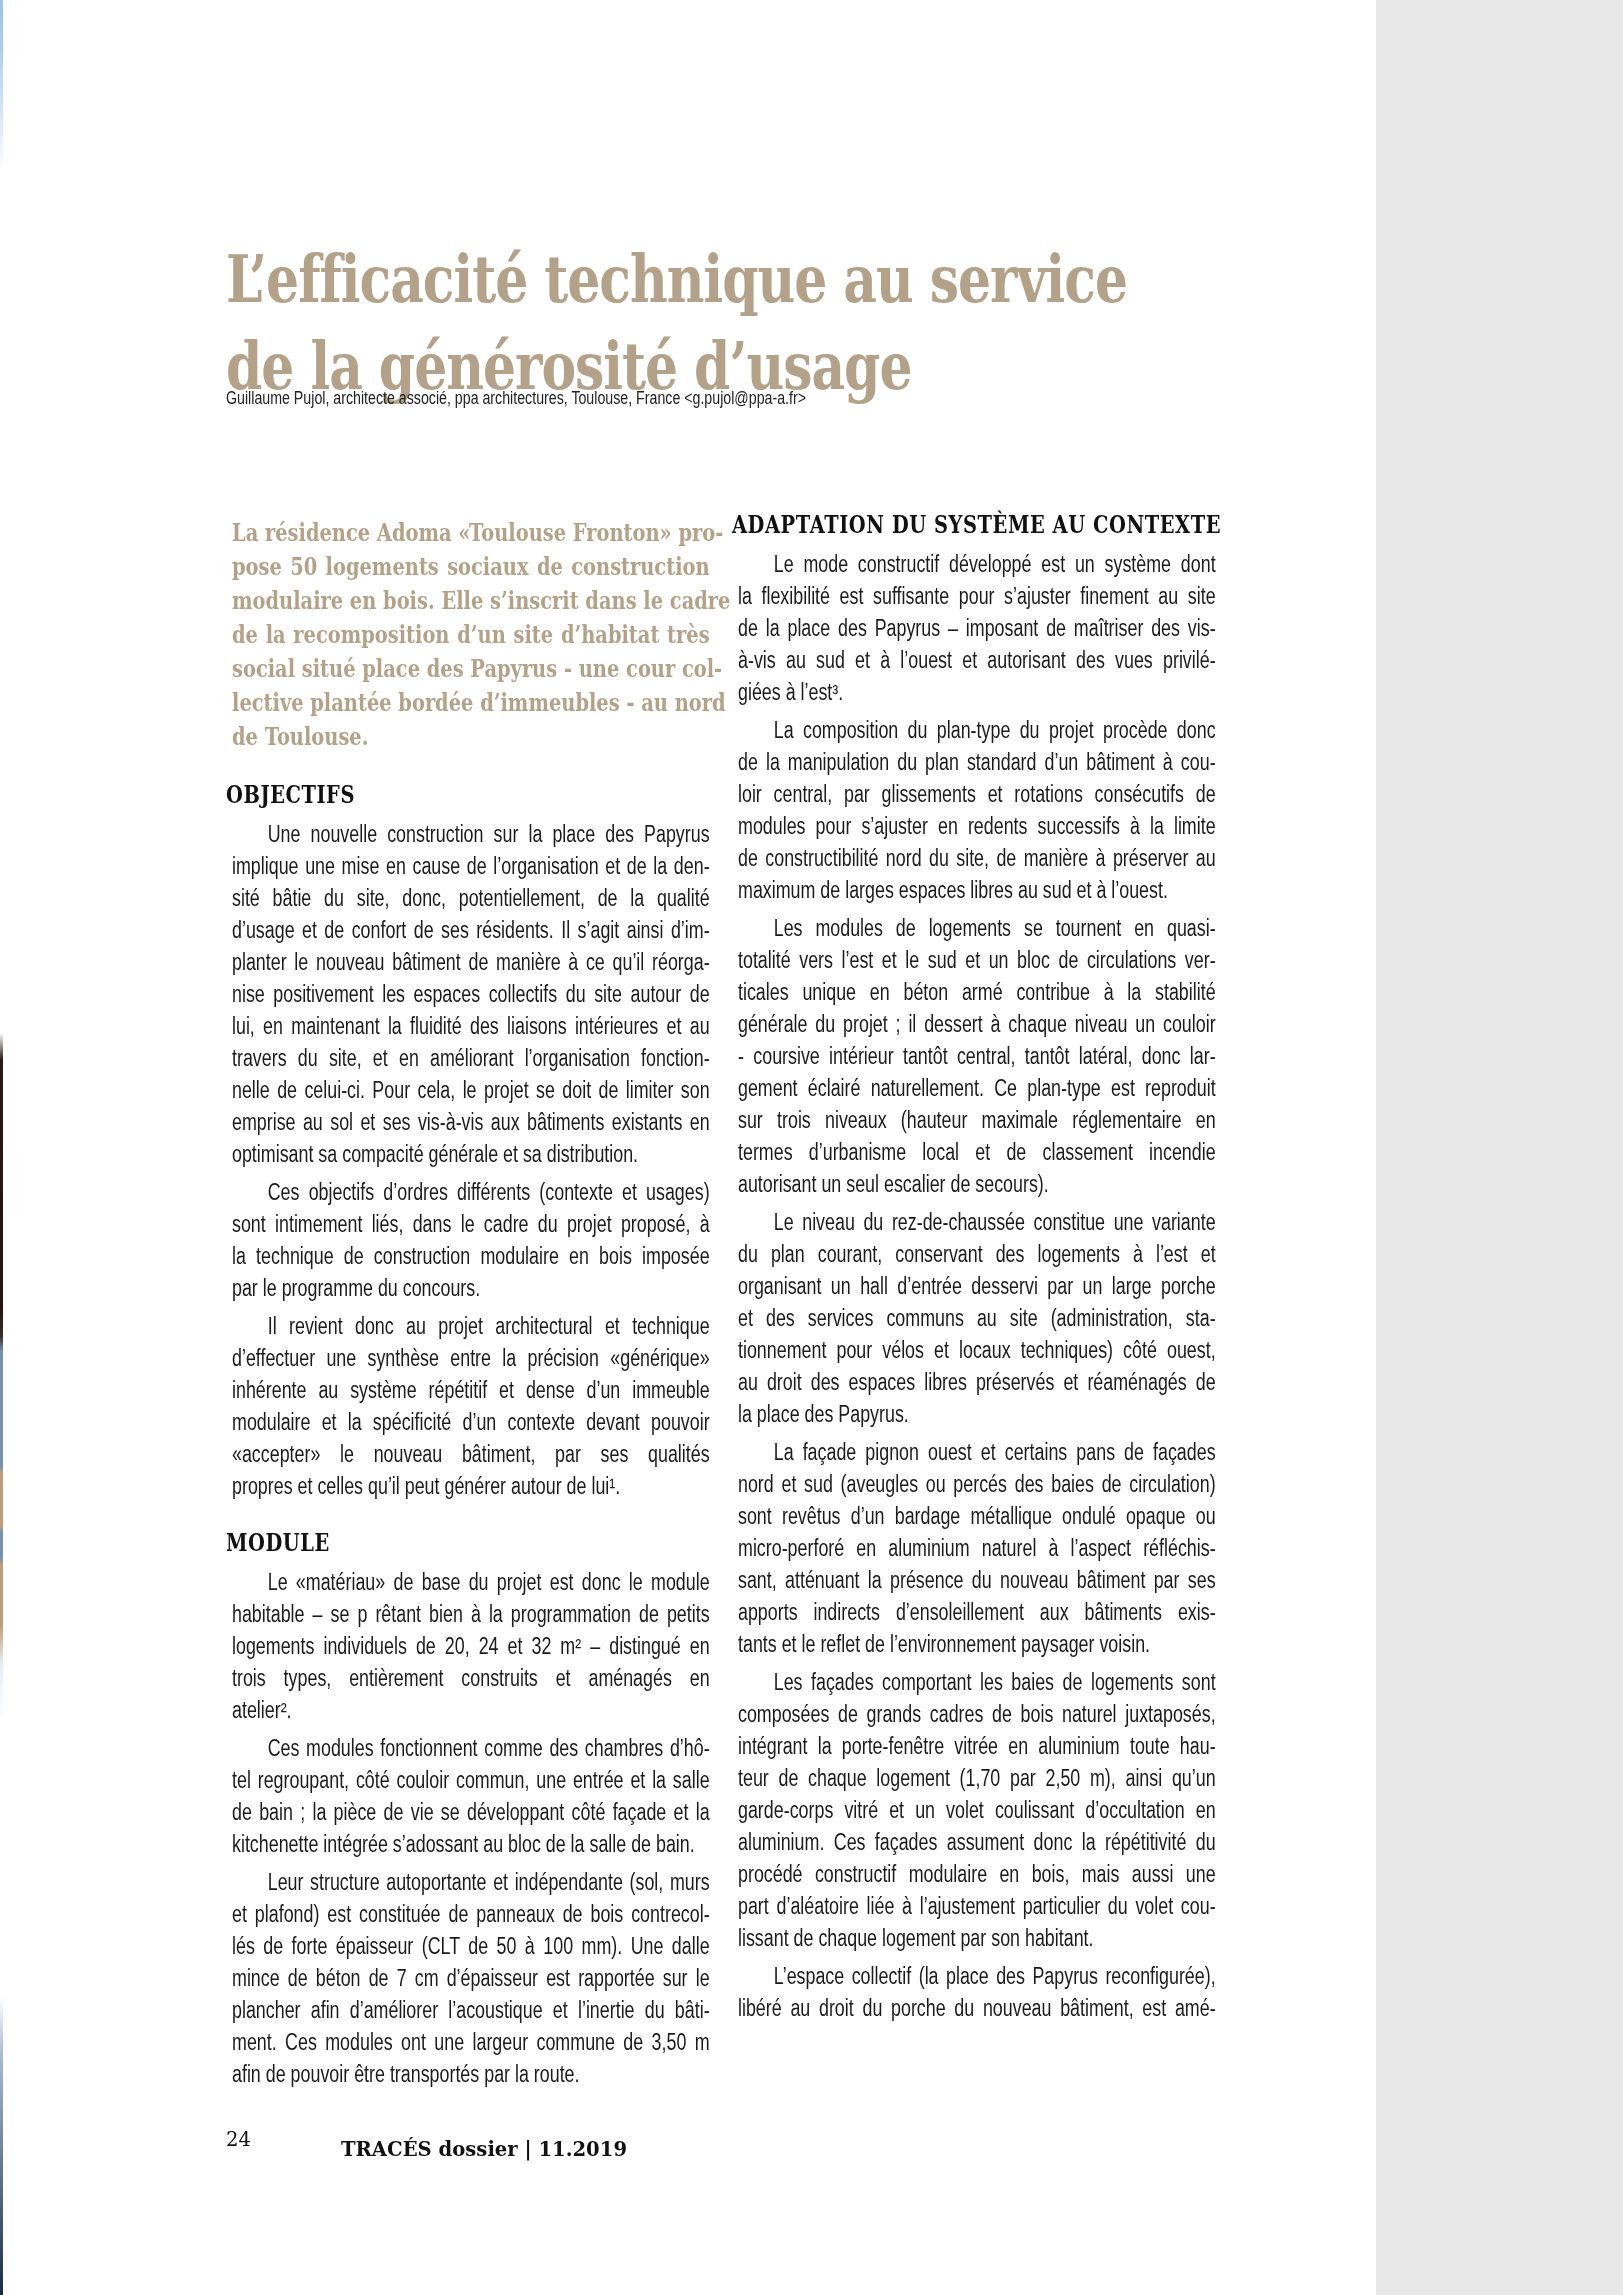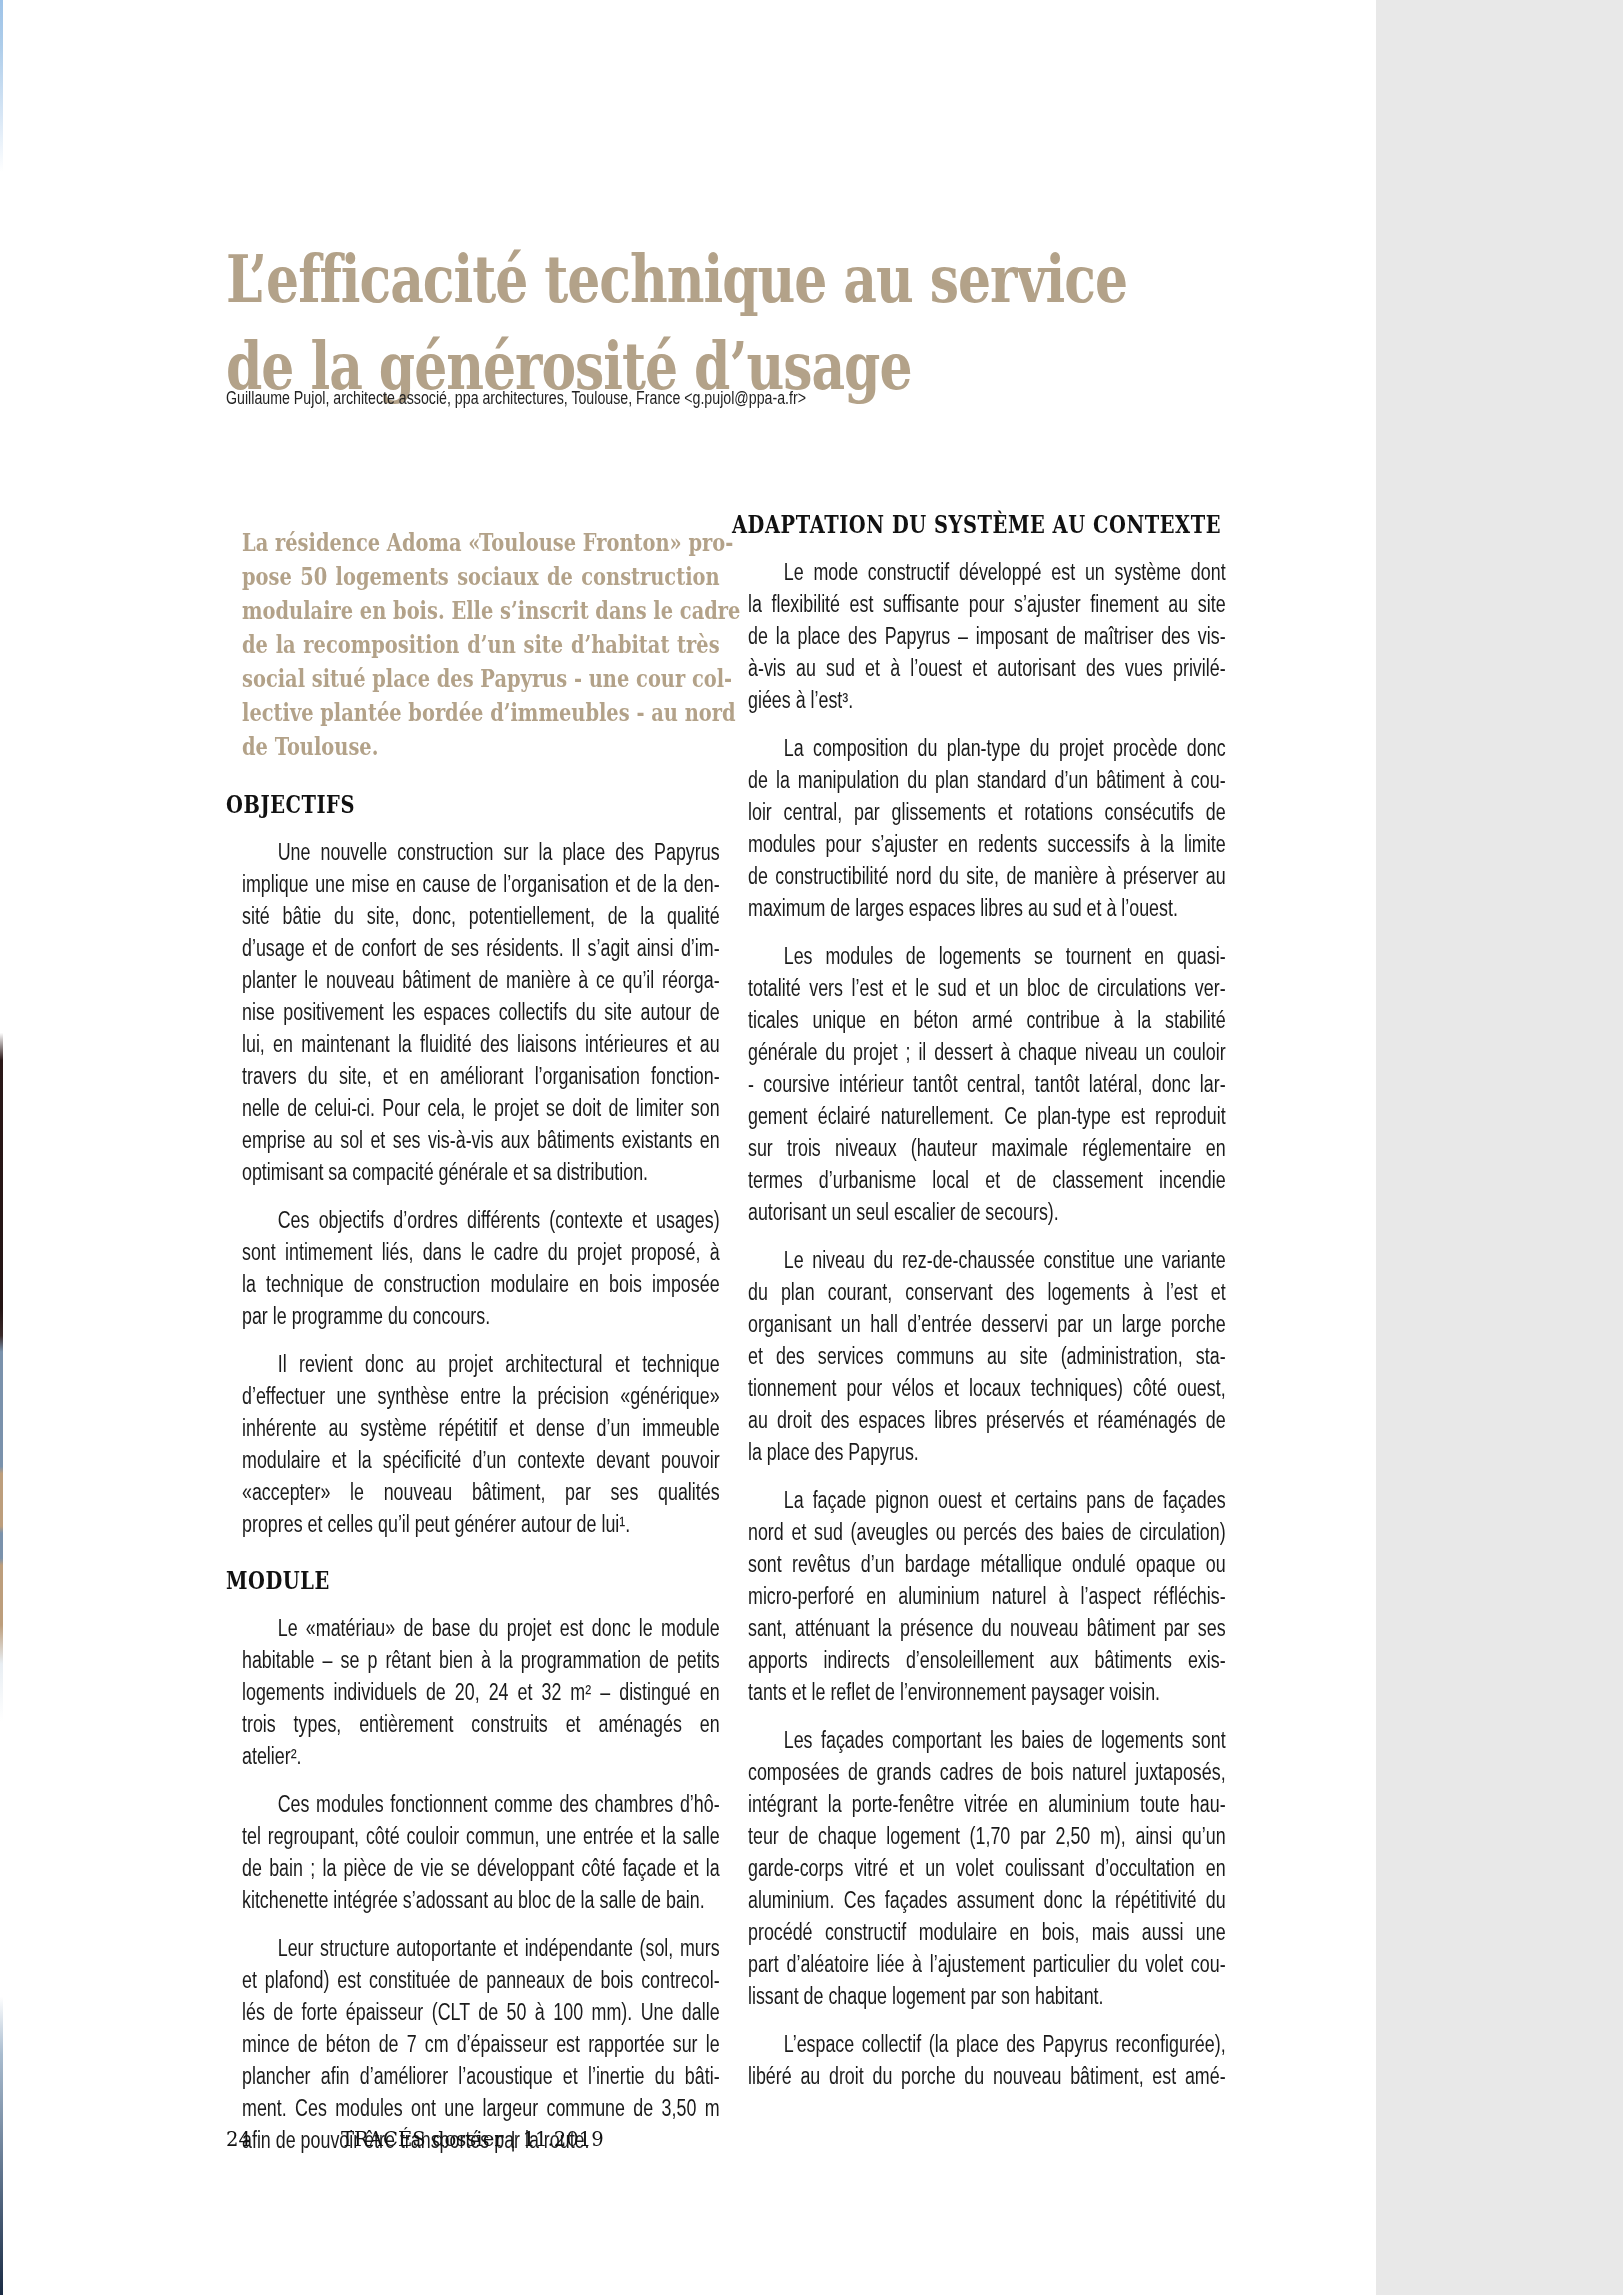--- a/index.html
+++ b/index.html
@@ -54,27 +54,27 @@
     font-size:25px;line-height:34px;height:34px;
     color:var(--accent,#b3a289);
   }
   .heading{
     font-family:"DejaVu Serif",serif;font-weight:700;
     font-size:25px;line-height:30px;color:#111111;
     letter-spacing:0.7px;margin:0 0 7.9px 0;
     text-align:left;white-space:nowrap;
   }
   .para + .heading{margin-top:26px;}
-  .para{margin:16px;}
+  .para{margin:6px;}
   .footer{
     position:absolute;left:226px;top:2128px;width:589px;height:26px;
     font-family:"DejaVu Serif",serif;font-size:19.6px;line-height:23.6px;color:#111111;
   }
   .footer .pagenum{position:absolute;left:0;top:0;}
-  .footer .journal{position:absolute;left:115px;top:0;white-space:nowrap;}
+  .footer .journal{position:absolute;left:115px;top:10px;white-space:nowrap;font-weight:bold;}
 </style>
 </head>
 <body>
 
 <div class="page">
   <div class="edge-stripe"></div>
 
   <h1 class="title"><span>L’efficacité technique au service</span><br><span>de la générosité d’usage</span></h1>
 
   <div class="author">Guillaume Pujol, architecte associé, ppa architectures, Toulouse, France &lt;g.pujol@ppa-a.fr&gt;</div>

